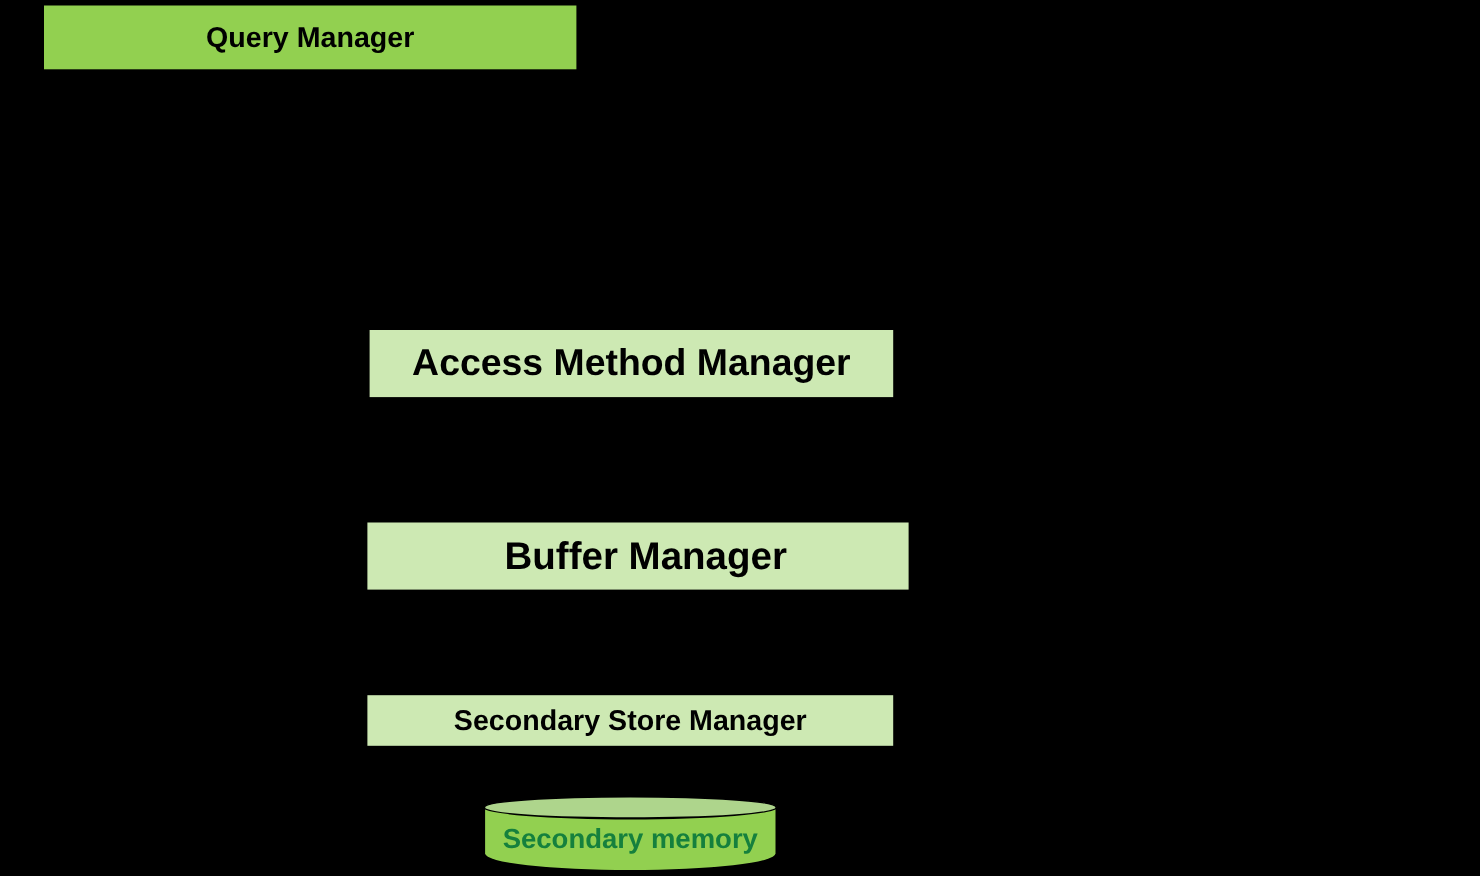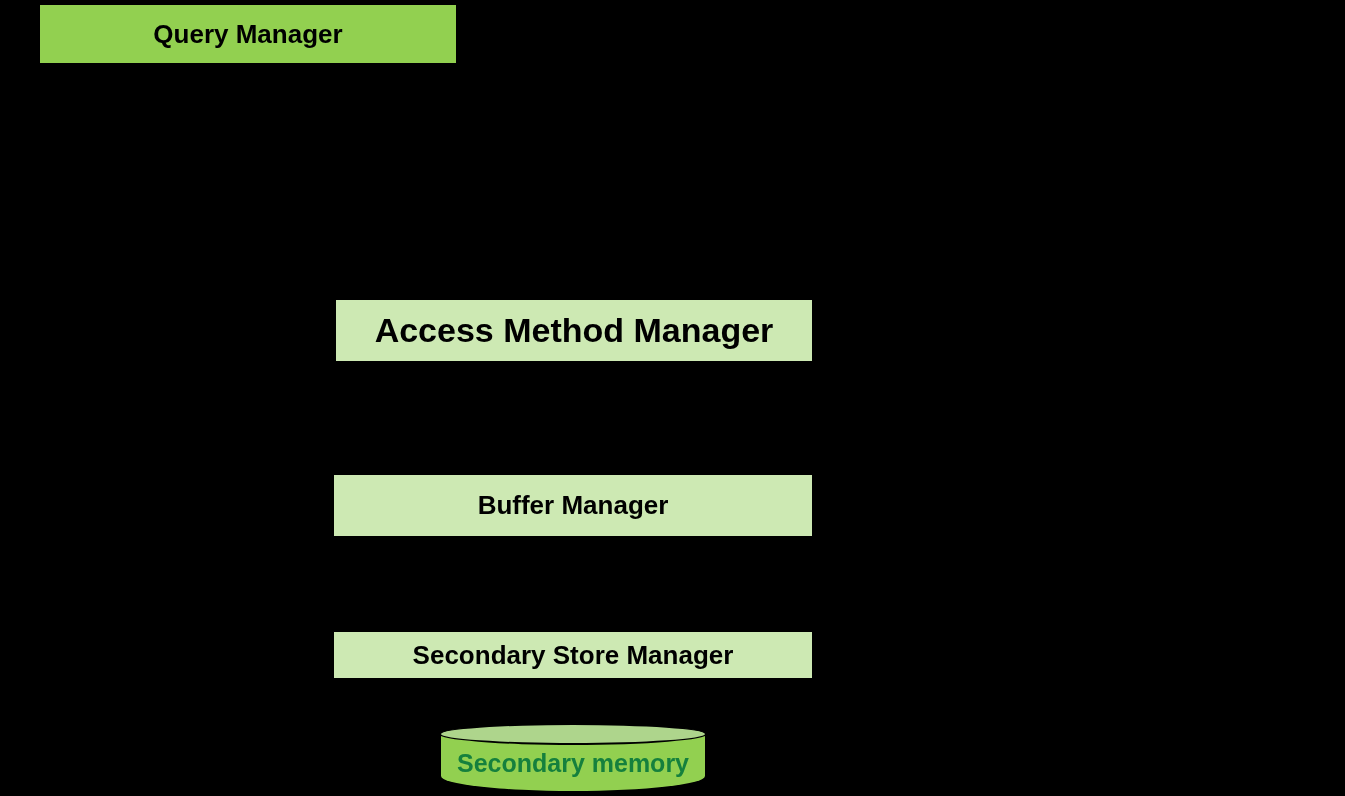--- a/index.html
+++ b/index.html
@@ -21,27 +21,27 @@
     align-items: center;
     justify-content: center;
     font-weight: 700;
     color: #000000;
     text-align: center;
   }
   .box-bright { background: #92d050; }
   .box-light  { background: #cde9b3; }
 
   #query-manager-box {
-    left: 40px; top: 5px; width: 416px; height: 58px; font-size: 26px;
+    left: 40px; top: 5px; width: 484px; height: 58px; font-size: 26px;
   }
   #access-method-manager-box {
     left: 336px; top: 300px; width: 476px; height: 61px; font-size: 34px;
   }
   #buffer-manager-box {
-    left: 334px; top: 475px; width: 478px; height: 61px; font-size: 26px;
+    left: 334px; top: 475px; width: 478px; height: 61px; font-size: 35px; padding-left: 14px;
   }
   #secondary-store-manager-box {
     left: 334px; top: 632px; width: 478px; height: 46px; font-size: 26px;
   }
 
   .cylinder {
     position: absolute;
     left: 439px; top: 723px; width: 268px; height: 71px;
   }
   .cyl-body {

